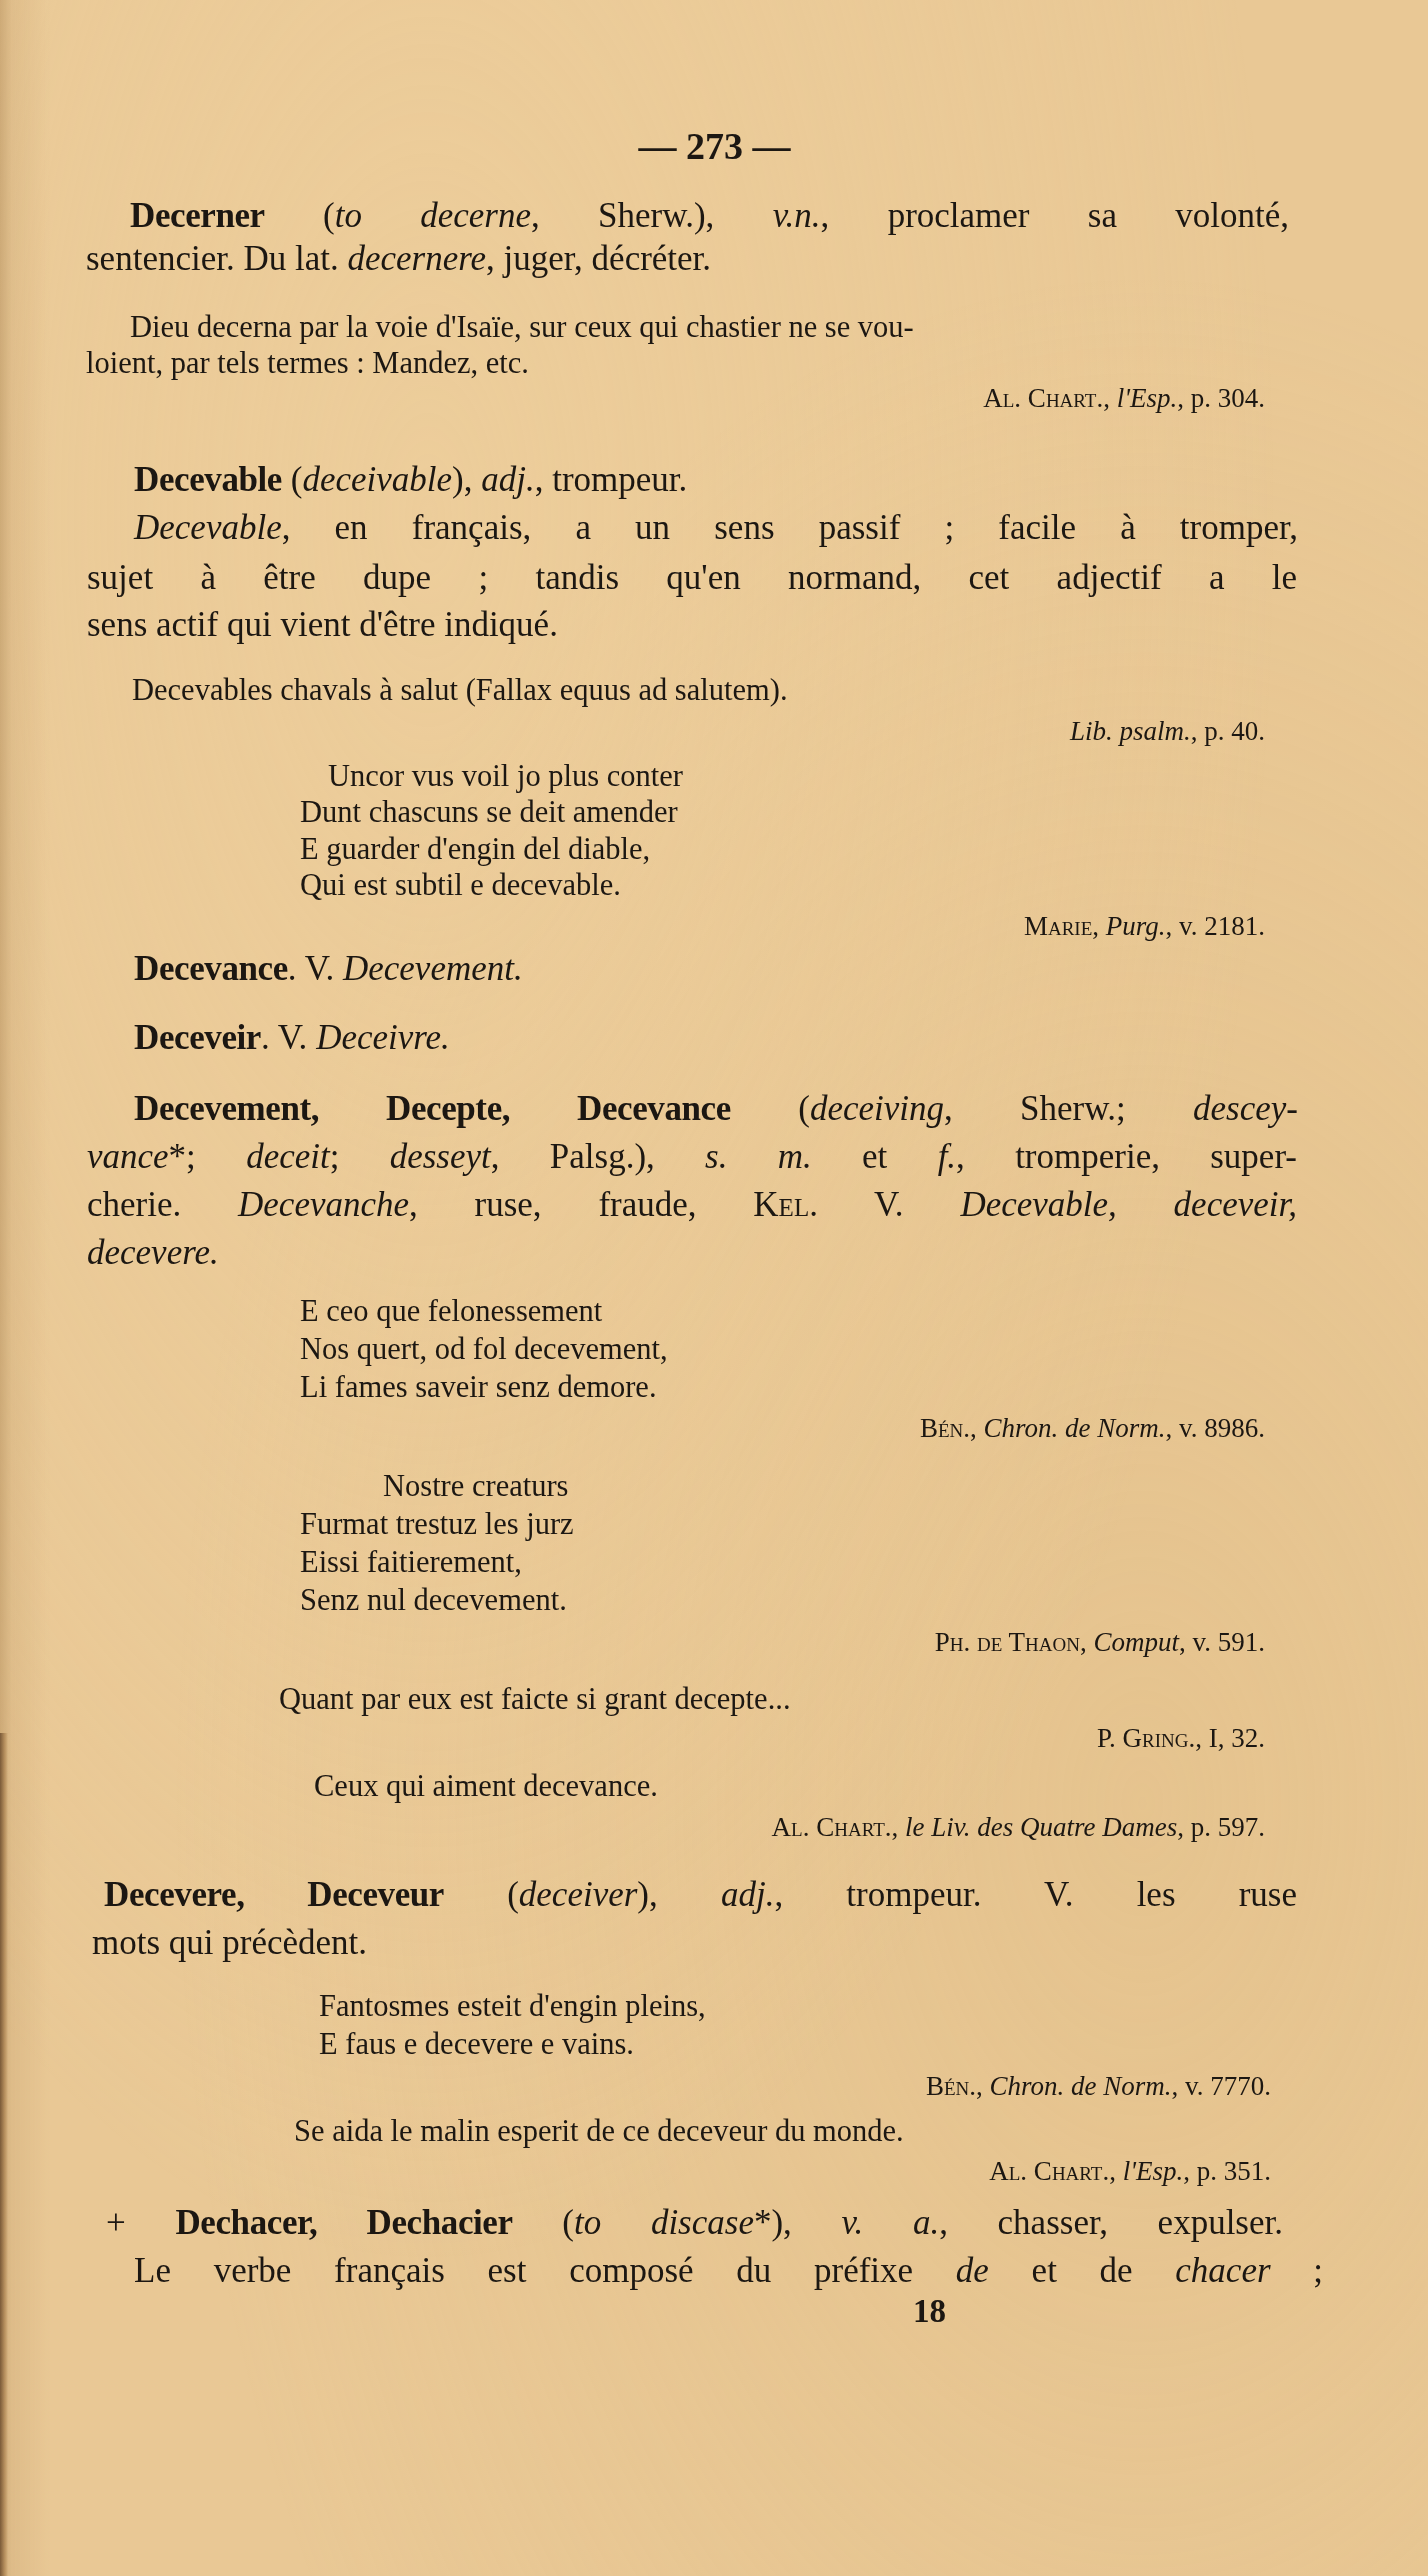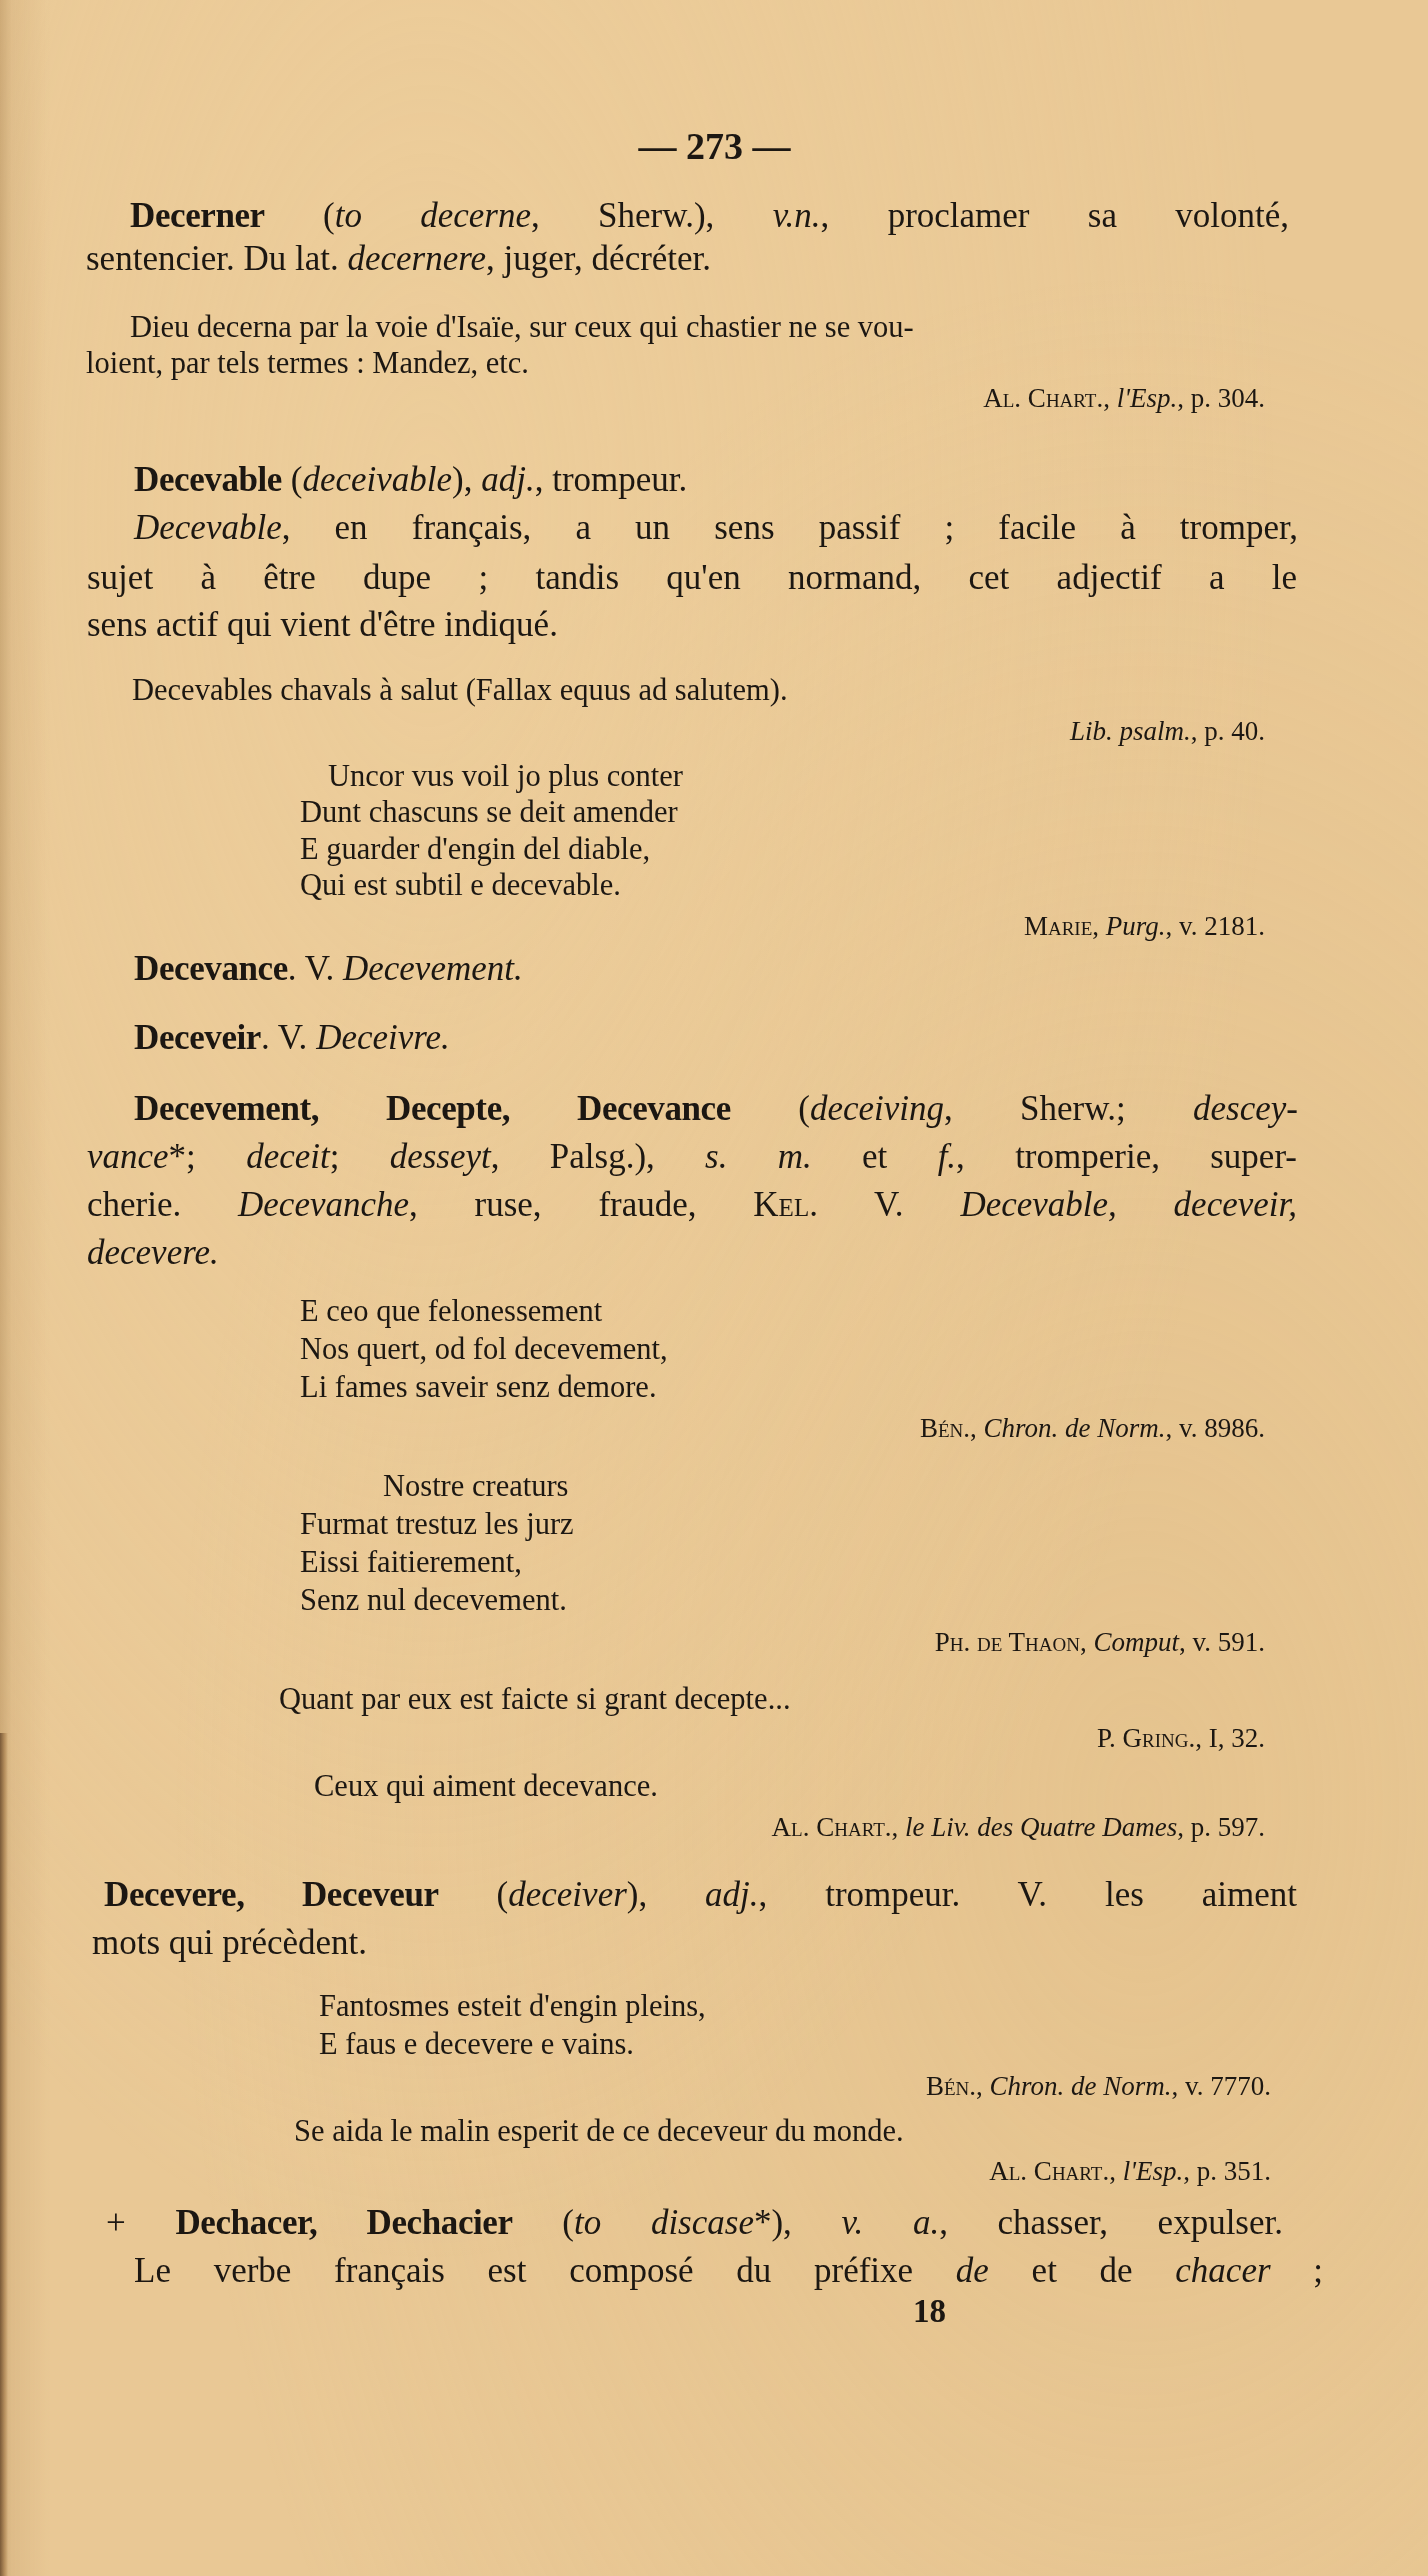--- a/index.html
+++ b/index.html
@@ -144,21 +144,21 @@
   <div class="ln quote-text" style="top:1684px; left:279px;">Quant par eux est faicte si grant decepte...</div>
   <div class="ln cite-text right" style="top:1725px; left:743px; width:522px;">
     <span class="sc">P. Gring.</span><span>, I, 32.</span>
   </div>
   <div class="ln quote-text" style="top:1771px; left:314px;">Ceux qui aiment decevance.</div>
   <div class="ln cite-text right" style="top:1814px; left:413px; width:852px;">
     <span class="sc">Al. Chart.</span><span>, </span><span class="it">le Liv. des Quatre Dames</span><span>, p. 597.</span>
   </div>
 
   <div class="ln body-text just" style="top:1877px; left:104px; width:1193px;">
-    <span class="hw">Decevere, Deceveur</span><span> (</span><span class="it">deceiver</span><span>), </span><span class="it">adj.</span><span>, trompeur. V. les aiment</span>
+    <span class="hw">Decevere, Deceveur</span><span> (</span><span class="it">deceiver</span><span>), </span><span class="it">adj.</span><span>, trompeur. V. les ruse</span>
   </div>
   <div class="ln body-text" style="top:1925px; left:92px;">mots qui précèdent.</div>
 
   <div class="ln quote-text" style="top:1991px; left:319px;">Fantosmes esteit d'engin pleins,</div>
   <div class="ln quote-text" style="top:2029px; left:319px;">E faus e decevere e vains.</div>
   <div class="ln cite-text right" style="top:2073px; left:578px; width:693px;">
     <span class="sc">Bén.</span><span>, </span><span class="it">Chron. de Norm.</span><span>, v. 7770.</span>
   </div>
   <div class="ln quote-text" style="top:2116px; left:294px;">Se aida le malin esperit de ce deceveur du monde.</div>
   <div class="ln cite-text right" style="top:2158px; left:743px; width:528px;">

